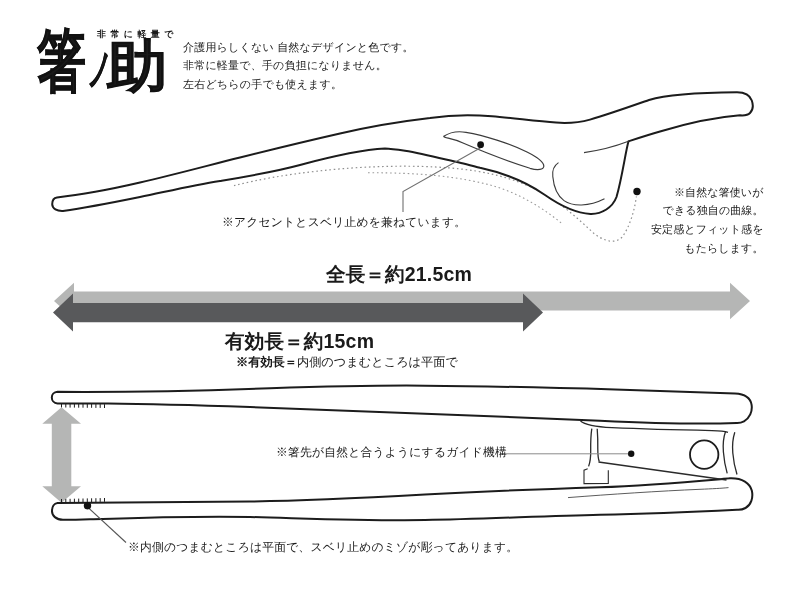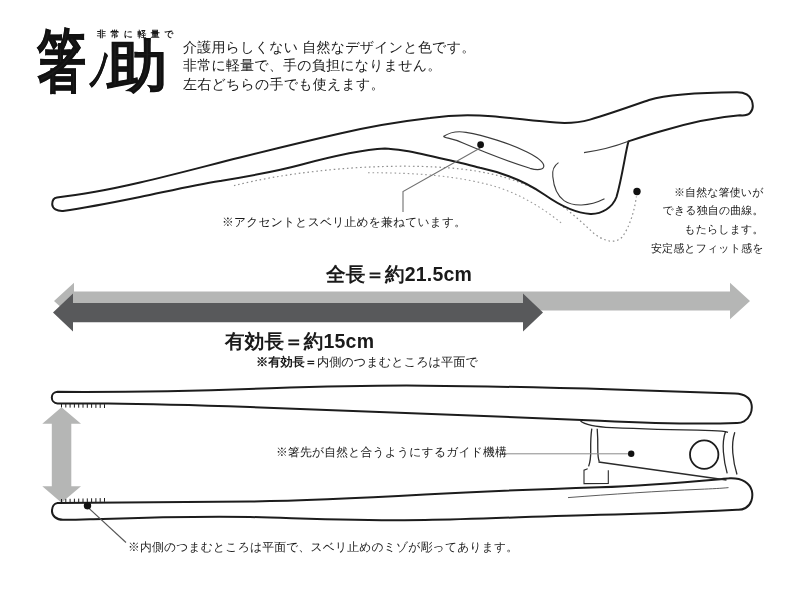--- a/index.html
+++ b/index.html
@@ -6,29 +6,29 @@
   #stage{position:relative;width:800px;height:600px;background:#ffffff;overflow:hidden;
          font-family:"Liberation Sans",sans-serif;color:#1a1a1a;}
   #art{position:absolute;left:0;top:0;}
   .txt{position:absolute;white-space:nowrap;color:#1a1a1a;}
   .logo-kanji{left:0;top:0;font-family:"Liberation Serif",serif;font-weight:900;line-height:1;}
   .logo-kanji span{position:absolute;transform-origin:left top;-webkit-text-stroke:0.6px #111;}
   .logo-k1{left:37px;top:26px;font-size:70px;transform:scaleX(0.70);}
   .logo-k2{left:87px;top:48px;font-size:42px;transform:scaleX(0.60);}
   .logo-k3{left:107px;top:38px;font-size:57px;transform:scaleX(1.06);}
   .logo-furigana{left:97px;top:27.5px;font-size:9px;font-weight:700;letter-spacing:4.4px;}
-  .intro{left:183px;top:37.5px;font-size:14px;line-height:18.6px;letter-spacing:0.2px;}
+  .intro{left:183px;top:37.5px;font-size:11px;line-height:18.6px;letter-spacing:0.2px;}
   .note{font-size:11.8px;letter-spacing:0.2px;text-align:right;}
   .accent-note{left:222px;top:215px;}
   .curve-note{left:651px;top:182.5px;line-height:18.9px;font-size:11px;letter-spacing:0.1px;text-align:right;}
   .dim-label{font-size:19.5px;font-weight:700;letter-spacing:0.2px;}
   .total-label{left:399px;top:261px;transform:translateX(-50%);}
   .effective-label{left:225px;top:328px;}
   .effective-note{left:236px;top:354px;font-size:12.2px;}
-  .effective-note b{font-weight:700;margin-left:20px;}
+  .effective-note b{font-weight:700;}
   .tipwidth-label{left:84px;top:440px;letter-spacing:1.2px;}
   .guide-note{left:276px;top:445px;}
   .inner-note{left:128px;top:540px;}
 </style>
 </head>
 <body>
 
 <div id="stage">
 
   <svg id="art" width="800" height="600" viewBox="0 0 800 600" xmlns="http://www.w3.org/2000/svg">
@@ -163,22 +163,22 @@
     <div>介護用らしくない 自然なデザインと色です。</div>
     <div>非常に軽量で、手の負担になりません。</div>
     <div>左右どちらの手でも使えます。</div>
   </div>
 
   <div class="txt note accent-note">※アクセントとスベリ止めを兼ねています。</div>
 
   <div class="txt curve-note">
     <div>※自然な箸使いが</div>
     <div>できる独自の曲線。</div>
+    <div>安定感とフィット感を</div>
     <div>もたらします。</div>
-    <div>安定感とフィット感を</div>
   </div>
 
   <div class="txt dim-label total-label">全長＝約21.5cm</div>
   <div class="txt dim-label effective-label">有効長＝約15cm</div>
   <div class="txt effective-note"><b>※有効長＝</b><span>内側のつまむところは平面で</span></div>
 
   <div class="txt note guide-note">※箸先が自然と合うようにするガイド機構</div>
   <div class="txt note inner-note">※内側のつまむところは平面で、スベリ止めのミゾが彫ってあります。</div>
 </div>
 

